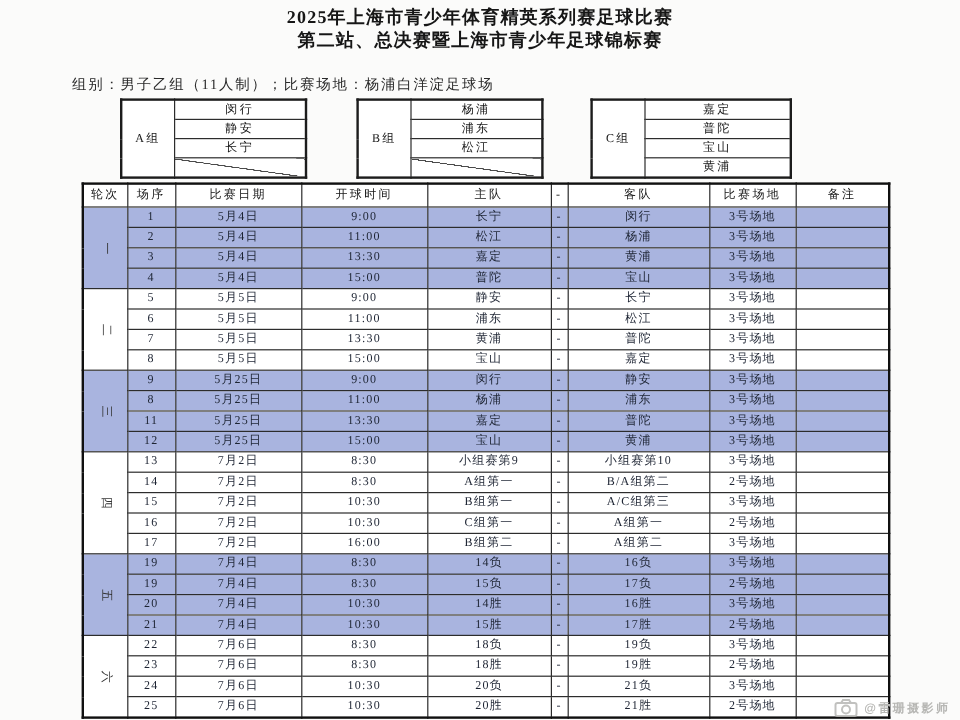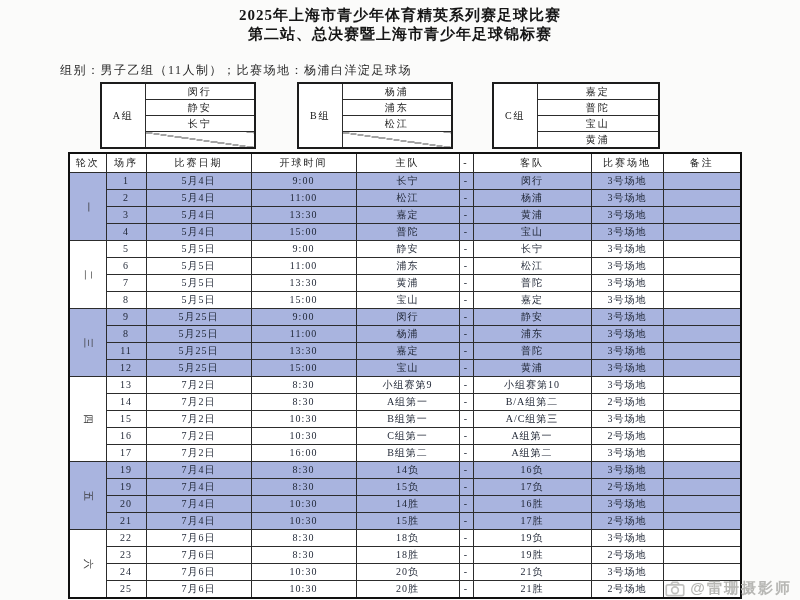--- a/index.html
+++ b/index.html
@@ -41,21 +41,21 @@
     font-size:10px;font-weight:normal;overflow:hidden;white-space:nowrap;
   }
   .schedule th{height:18px;line-height:18px;letter-spacing:2px;background:#fff;margin-left:23px;}
   .schedule td{height:16px;line-height:16px;letter-spacing:1px;color:#1d2433;}
   .schedule tr.hl td{background:var(--hl,#a9b4df);}
   .round-cell{background:#fff;}
   .round-label{display:inline-block;transform:rotate(90deg);letter-spacing:0;color:#333;}
   
   .watermark{
     position:absolute;right:8px;bottom:2px;display:flex;align-items:center;gap:5px;
-    color:#b7b7b4;font-size:15px;font-weight:bold;letter-spacing:2px;z-index:5;
+    color:#b7b7b4;font-size:10px;font-weight:bold;letter-spacing:2px;z-index:5;
     font-family:"Liberation Sans","DejaVu Sans",sans-serif;
   }
   .cam-icon{width:20px;height:16px;opacity:.85;}
 </style>
 </head>
 <body>
 
 <div class="page">
 
   <div class="titles">

